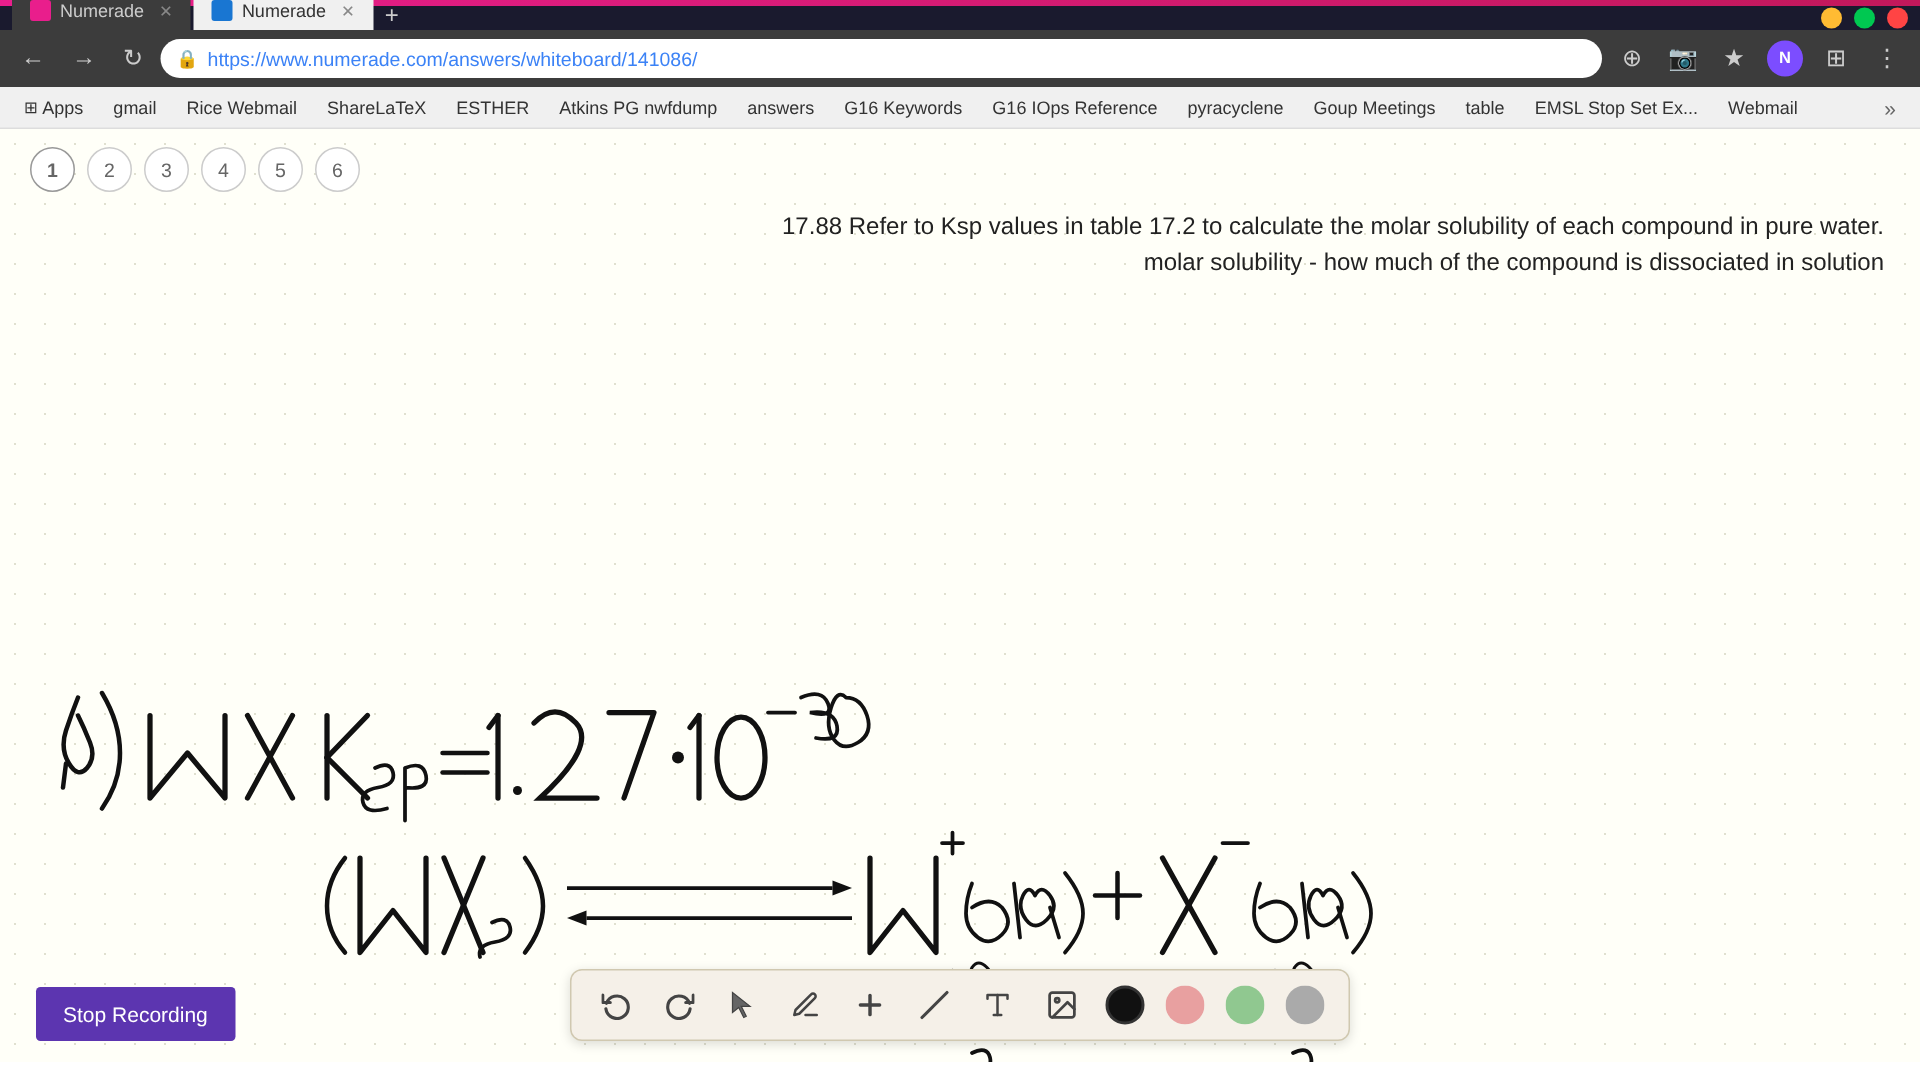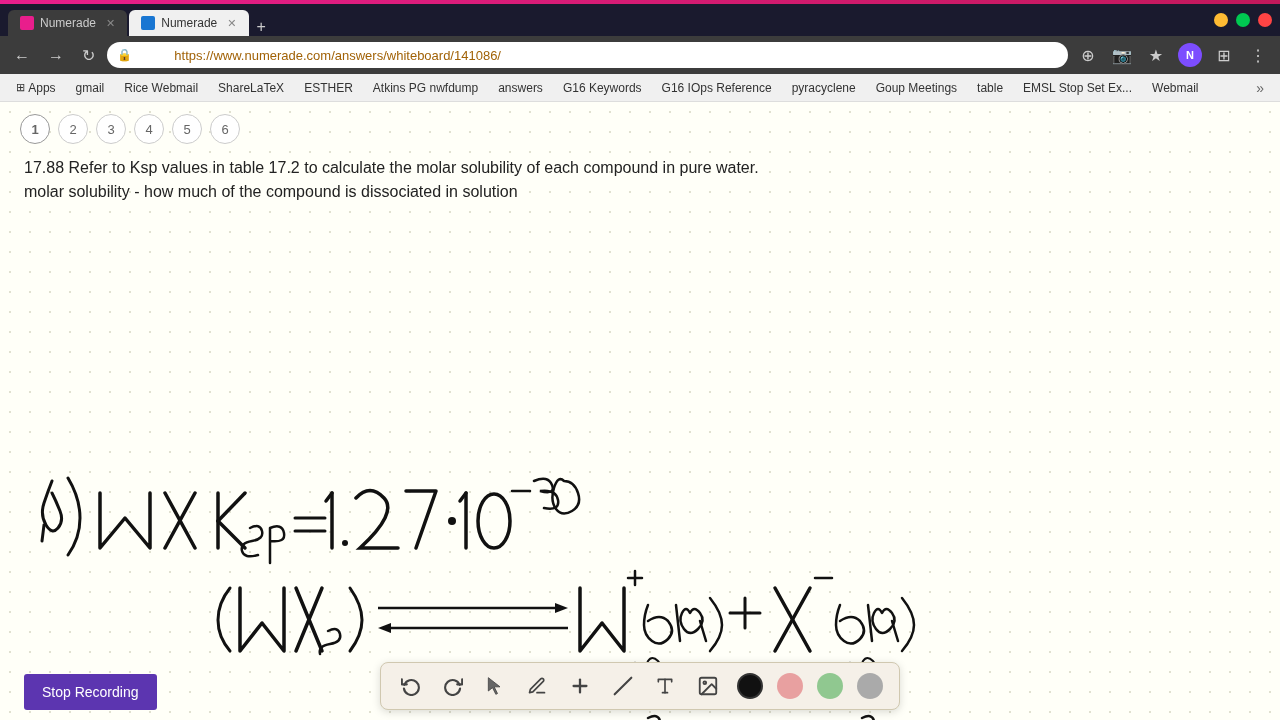--- a/index.html
+++ b/index.html
@@ -4,21 +4,21 @@
   <style>
     * { margin: 0; padding: 0; box-sizing: border-box; }
     body { width: 1280px; height: 720px; overflow: hidden; font-family: Arial, sans-serif; background: #fff; }
 
     
     .browser-chrome { background: #2d2d2d; width: 100%; }
 
     
     .title-bar {
       display: flex; align-items: center; justify-content: space-between;
-      background: #1a1a2e; height: 32px; padding: 0 8px;
+      background: #1a1a2e; height: 16px; padding: 0 8px;
     }
     .tabs-area { display: flex; align-items: flex-end; height: 100%; padding-top: 4px; }
     .tab {
       display: flex; align-items: center; padding: 0 12px; height: 26px;
       background: #3c3c3c; border-radius: 6px 6px 0 0; font-size: 12px; color: #ccc;
       margin-right: 2px; cursor: pointer; gap: 6px;
     }
     .tab.active { background: #f0f0f0; color: #333; }
     .tab-icon { width: 14px; height: 14px; background: #e91e8c; border-radius: 2px; display: inline-block; }
     .tab-icon-blue { width: 14px; height: 14px; background: #1976d2; border-radius: 2px; display: inline-block; }
@@ -34,21 +34,21 @@
     .nav-bar {
       display: flex; align-items: center; background: #3c3c3c; height: 38px;
       padding: 0 8px; gap: 6px;
     }
     .nav-btn { background: none; border: none; color: #ccc; cursor: pointer; font-size: 16px; padding: 2px 6px; }
     .address-bar {
       flex: 1; height: 26px; background: #fff; border-radius: 20px;
       display: flex; align-items: center; padding: 0 10px; gap: 6px;
     }
     .lock-icon { color: #666; font-size: 12px; }
-    .address-text { font-size: 13px; color: #a16207; flex: 1; margin-left: 36px; }
+    .address-text { font-size: 13px; color: #3b82f6; flex: 1; }
     .nav-icons { display: flex; gap: 6px; align-items: center; }
     .nav-icon-btn { background: none; border: none; cursor: pointer; color: #ccc; font-size: 16px; width: 28px; height: 28px; display: flex; align-items: center; justify-content: center; border-radius: 50%; }
     .profile-avatar { width: 24px; height: 24px; border-radius: 50%; background: #7c4dff; display: flex; align-items: center; justify-content: center; color: white; font-size: 11px; font-weight: bold; }
 
     
     .bookmarks-bar {
       display: flex; align-items: center; background: #f0f0f0; height: 28px;
       padding: 0 8px; gap: 4px; font-size: 12px; color: #333; border-bottom: 1px solid #ddd;
     }
     .bookmark-item {
@@ -75,21 +75,21 @@
     }
     .page-circle {
       width: 30px; height: 30px; border-radius: 50%; border: 1.5px solid #ccc;
       display: flex; align-items: center; justify-content: center;
       font-size: 13px; color: #666; cursor: pointer; background: #fff;
     }
     .page-circle.active { border-color: #999; font-weight: bold; }
 
     
     .question-text {
-      padding: 4px 24px; font-size: 16px; color: #222; line-height: 1.5;
+      padding: 4px 24px; font-size: 16px; color: #222; line-height: 1.5; text-align: right;
     }
 
     
     .bottom-toolbar {
       position: absolute;
       bottom: 14px;
       left: 50%;
       transform: translateX(-50%);
       background: #f5f0e8;
       border: 1px solid #d0c8b0;

